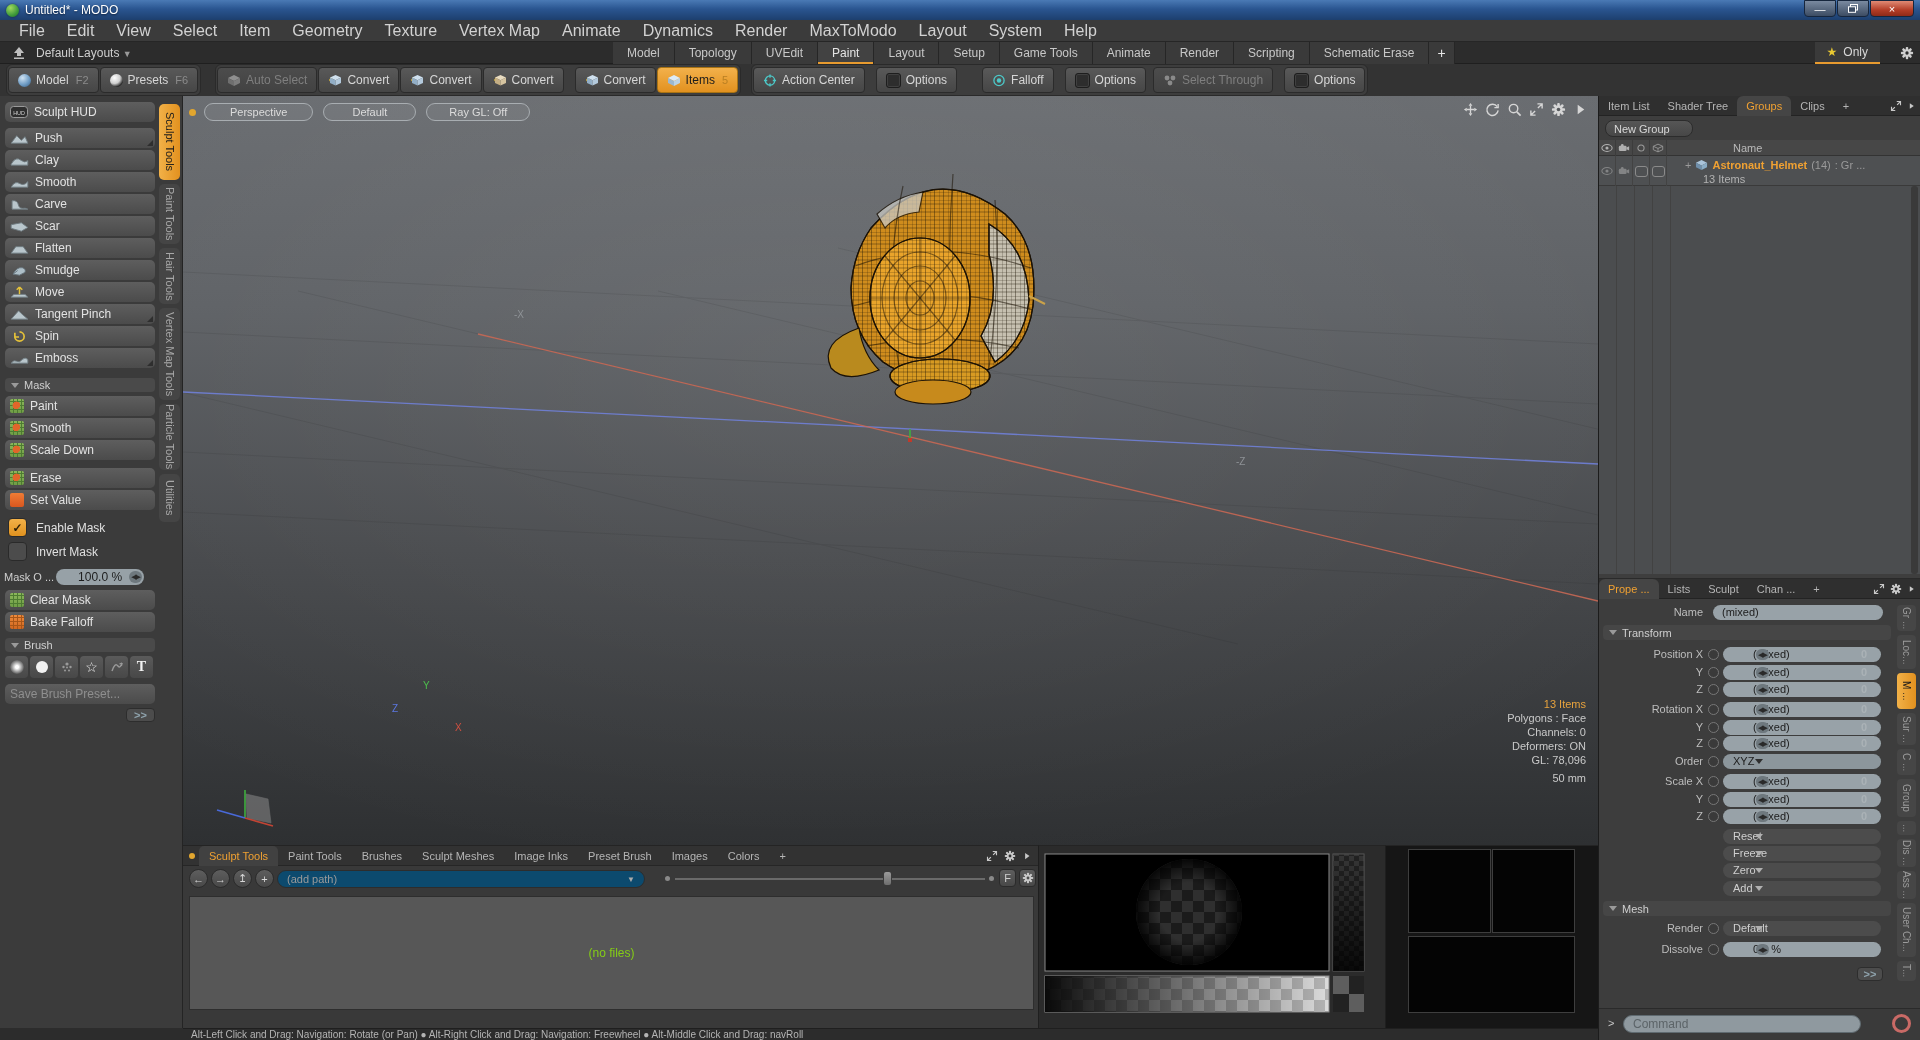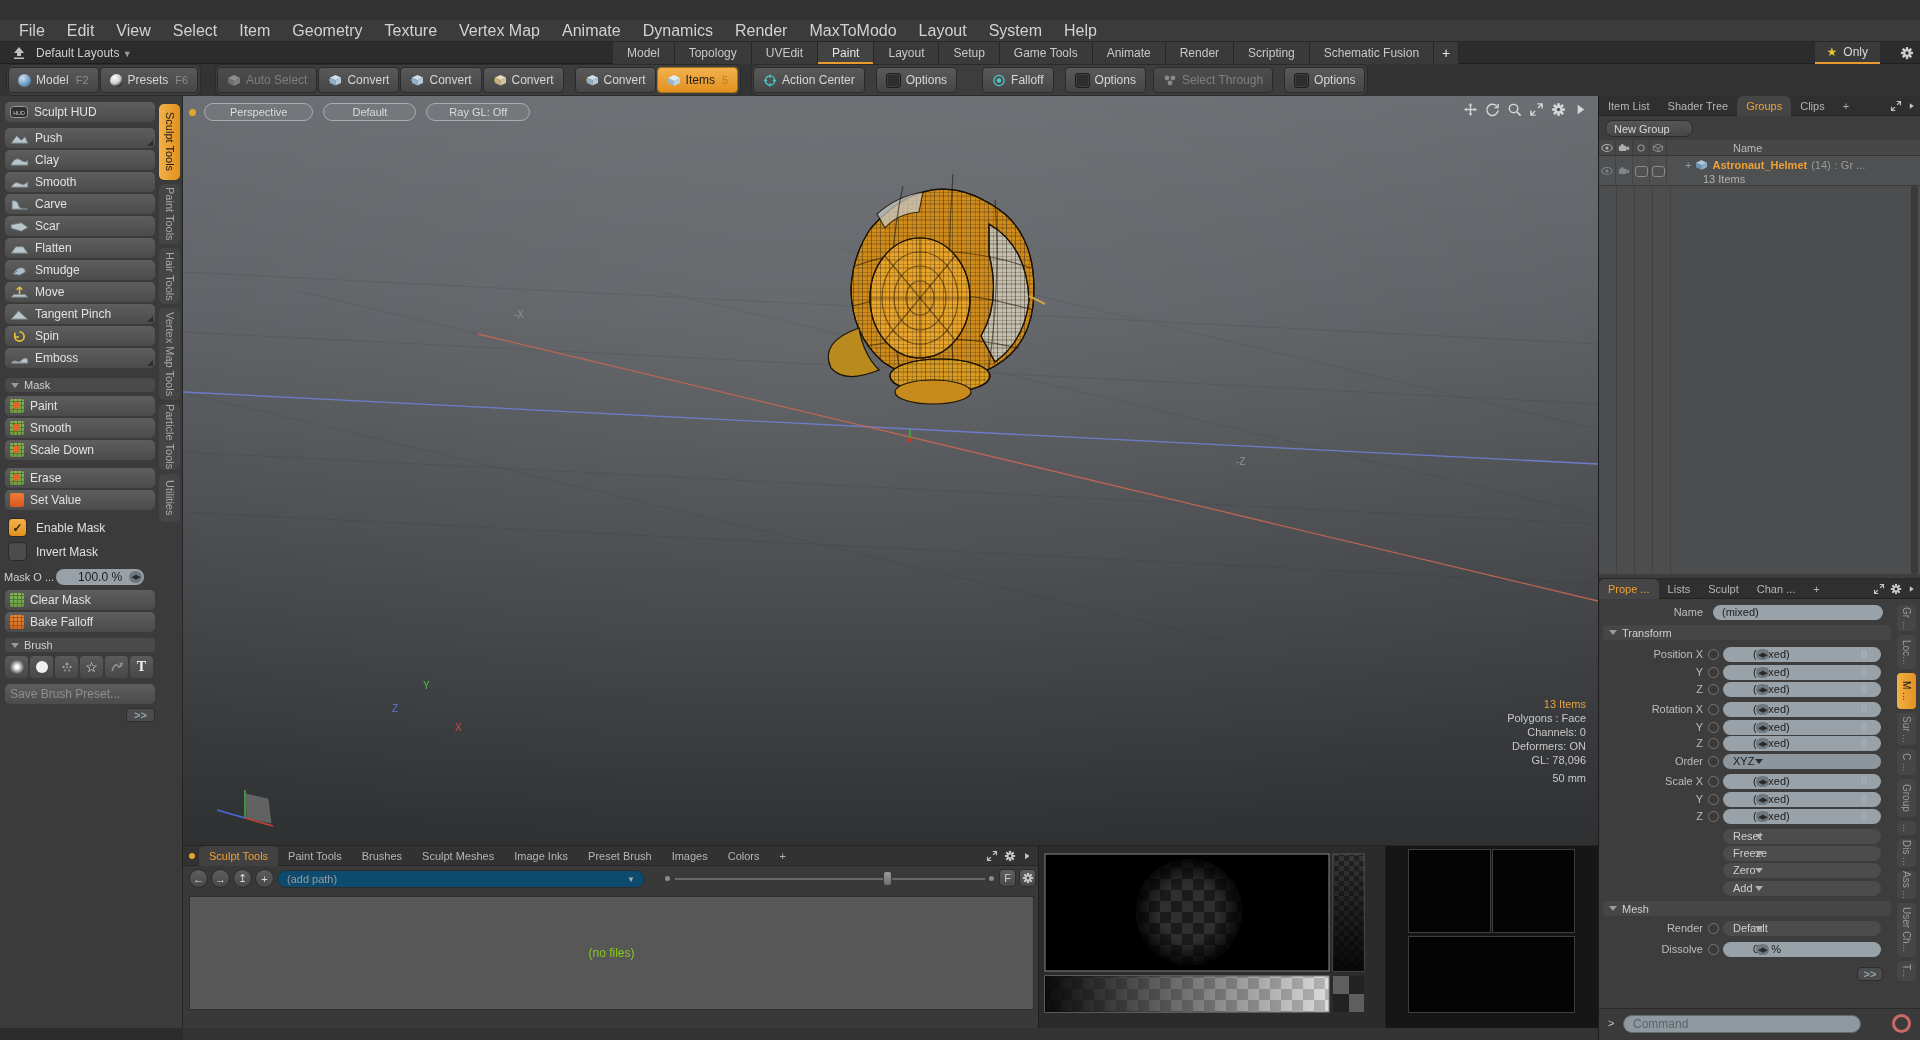--- a/index.html
+++ b/index.html
@@ -151,20 +151,34 @@
 
   
   .statusbar{left:183px;top:1028px;width:1415px;height:12px;background:#2c2c2c;border-top:1px solid #1f1f1f;display:flex;align-items:center;font-size:10px;color:#b4b4b4;padding-left:8px;box-sizing:border-box;}
   .belowside{left:0;top:1028px;width:183px;height:12px;background:#2c2c2c;}
 </style>
 </head>
 <body>
 
 <div class="app">
 
+  <div class="abs titlebar">
+    <div class="logo"></div>
+    <div class="title">Untitled* - MODO</div>
+    <div class="wbtns">
+      <div class="wbtn">—</div>
+      <div class="wbtn">
+          <svg viewBox="0 0 10 9">
+            <rect x="2.5" y="0.5" width="7" height="5.5" fill="none" stroke="#fff"></rect>
+            <rect x="0.5" y="2.8" width="7" height="5.5" fill="#3c4c63" stroke="#fff"></rect>
+          </svg>
+        </div>
+      <div class="wbtn close">×</div>
+    </div>
+  </div>
 
   <div class="abs menubar">
     <span class="menu-item">File</span>
     <span class="menu-item">Edit</span>
     <span class="menu-item">View</span>
     <span class="menu-item">Select</span>
     <span class="menu-item">Item</span>
     <span class="menu-item">Geometry</span>
     <span class="menu-item">Texture</span>
     <span class="menu-item">Vertex Map</span>
@@ -187,21 +201,21 @@
       <div class="ltab">Model</div>
       <div class="ltab">Topology</div>
       <div class="ltab">UVEdit</div>
       <div class="ltab active">Paint</div>
       <div class="ltab">Layout</div>
       <div class="ltab">Setup</div>
       <div class="ltab">Game Tools</div>
       <div class="ltab">Animate</div>
       <div class="ltab">Render</div>
       <div class="ltab">Scripting</div>
-      <div class="ltab">Schematic Fusion</div>
+      <div class="ltab">Schematic Erase</div>
       <div class="ltab plus">+</div>
     </div>
     <div class="onlybox">
         <span class="star">★</span>
         <span>Only</span>
       </div>
     <div class="gearbox">
       <svg width="14" height="14" viewBox="0 0 16 16">
           <g fill="#cfcfcf">
             <rect x="6.6" y="1" width="2.8" height="14" rx="1"></rect>
@@ -1010,14 +1024,17 @@
     </div>
 
     <div class="cmdbar">
       <span class="prompt">&gt;</span>
       <input class="cmd-input" type="text" placeholder="Command" style="">
       <span class="cmdrec"></span>
     </div>
   </div>
 
   <div class="abs belowside"></div>
+  <div class="abs statusbar">
+    <span>Alt-Left Click and Drag: Navigation: Rotate (or Pan)   ●   Alt-Right Click and Drag: Navigation: Freewheel   ●   Alt-Middle Click and Drag: navRoll</span>
+  </div>
 
 </div>
 
 </body></html>

